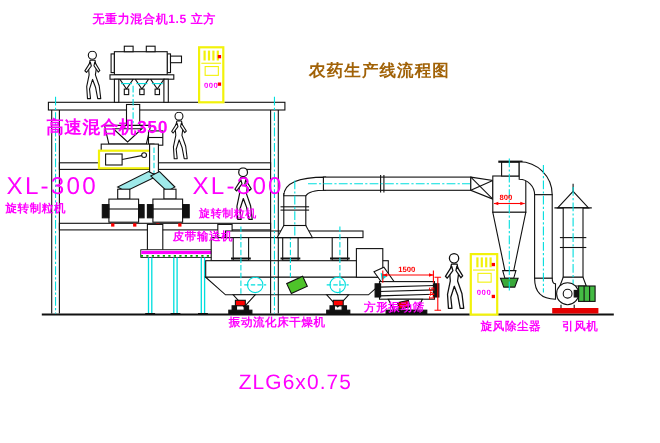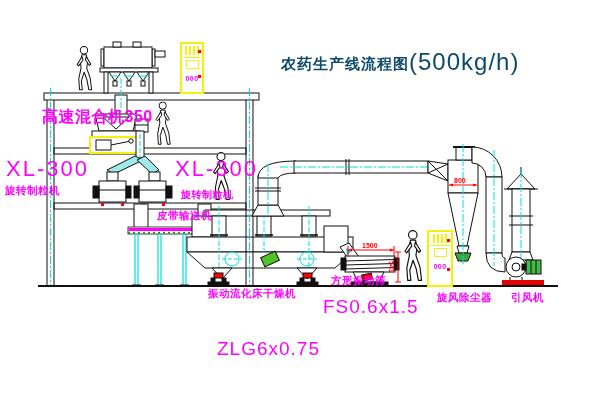--- a/index.html
+++ b/index.html
@@ -4,21 +4,21 @@
 <style>
   html,body{margin:0;padding:0;background:#fff;}
   #canvas{position:relative;width:600px;height:403px;background:#ffffff;overflow:hidden;
           font-family:"Liberation Sans","DejaVu Sans",sans-serif;}
   #scene{position:absolute;left:0;top:0;}
   .lbl{position:absolute;color:#ff00ff;white-space:nowrap;line-height:1;}
   .lbl-sm{font-size:10.5px;font-weight:bold;letter-spacing:.5px;}
   .lbl-model{font-size:22px;font-weight:400;letter-spacing:2px;}
   .lbl-model2{font-size:19px;font-weight:400;letter-spacing:1px;}
   .dim{position:absolute;color:#ff0000;font-size:7px;font-weight:bold;white-space:nowrap;line-height:1;}
-  .title{position:absolute;left:281px;top:48px;display:flex;align-items:flex-start;color:#0c4a6e;}
+  .title{position:absolute;left:281px;top:48px;display:flex;align-items:flex-start;color:#a16207;}
   .title .cn{font-size:15px;font-weight:700;letter-spacing:1px;margin-top:7px;}
   .title .cap{font-size:24px;font-weight:400;letter-spacing:1px;}
   .cabinet{position:absolute;border:2px solid #f2f20a;background:#fff;box-sizing:border-box;}
   .cab-vents{display:flex;gap:2px;justify-content:center;margin-top:2px;height:9px;}
   .cab-vents i{display:block;width:2px;height:9px;background:#f2f20a;}
   .cab-hr{height:0;border-top:1.5px solid #f2f20a;margin:2px 1px 0 1px;}
   .cab-panel{width:11px;height:7px;border:1.5px solid #f2f20a;margin:2px auto 0 auto;}
   .cab-display{color:#ff00ff;font-size:7px;font-weight:bold;text-align:center;margin-top:6px;letter-spacing:.5px;}
   .dot{position:absolute;width:3px;height:3px;background:#ff0000;}
 </style>
@@ -305,38 +305,37 @@
       </div>
     <div class="cab-hr"></div>
     <div class="cab-panel"></div>
     <div class="cab-display">000</div>
     <div class="dot" style="right:1px;top:7px;"></div>
     <div class="dot" style="right:1px;top:36px;"></div>
   </div>
 
   <div class="title">
     <span class="cn">农药生产线流程图</span>
-    <span class="cap">(500kg/h)</span>
   </div>
 
+  <div class="lbl lbl-sm" style="left:84px;top:13px;font-size:11px;">无重力混合机1.5 立方</div>
   <div class="lbl lbl-sm" style="left:42px;top:109px;font-size:16px;">高速混合机350</div>
 
   <div class="lbl lbl-model" style="left:6px;top:158px;">XL-300</div>
   <div class="lbl lbl-sm" style="left:5px;top:185px;">旋转制粒机</div>
 
   <div class="lbl lbl-model" style="left:175px;top:158px;">XL-300</div>
   <div class="lbl lbl-sm" style="left:181px;top:190px;font-size:10px;">旋转制粒机</div>
 
   <div class="lbl lbl-sm" style="left:157px;top:210px;">皮带输送机</div>
 
   <div class="lbl lbl-sm" style="left:208px;top:288px;">振动流化床干燥机</div>
   <div class="lbl lbl-model2" style="left:217px;top:299px;margin-top:40px;">ZLG6x0.75</div>
 
   <div class="lbl lbl-sm" style="left:331px;top:275px;">方形振动筛</div>
-  <div class="lbl lbl-model2" style="left:323px;top:297px;">FS0.6x1.5</div>
 
   <div class="lbl lbl-sm" style="left:437px;top:292px;">旋风除尘器</div>
   <div class="lbl lbl-sm" style="left:511px;top:292px;">引风机</div>
 
   <div class="dim" style="left:454px;top:177px;">800</div>
   <div class="dim" style="left:362px;top:242px;">1500</div>
   <div class="dim" style="left:395px;top:261px;transform:rotate(90deg);transform-origin:left top;">541</div>
 
 </div>
 

